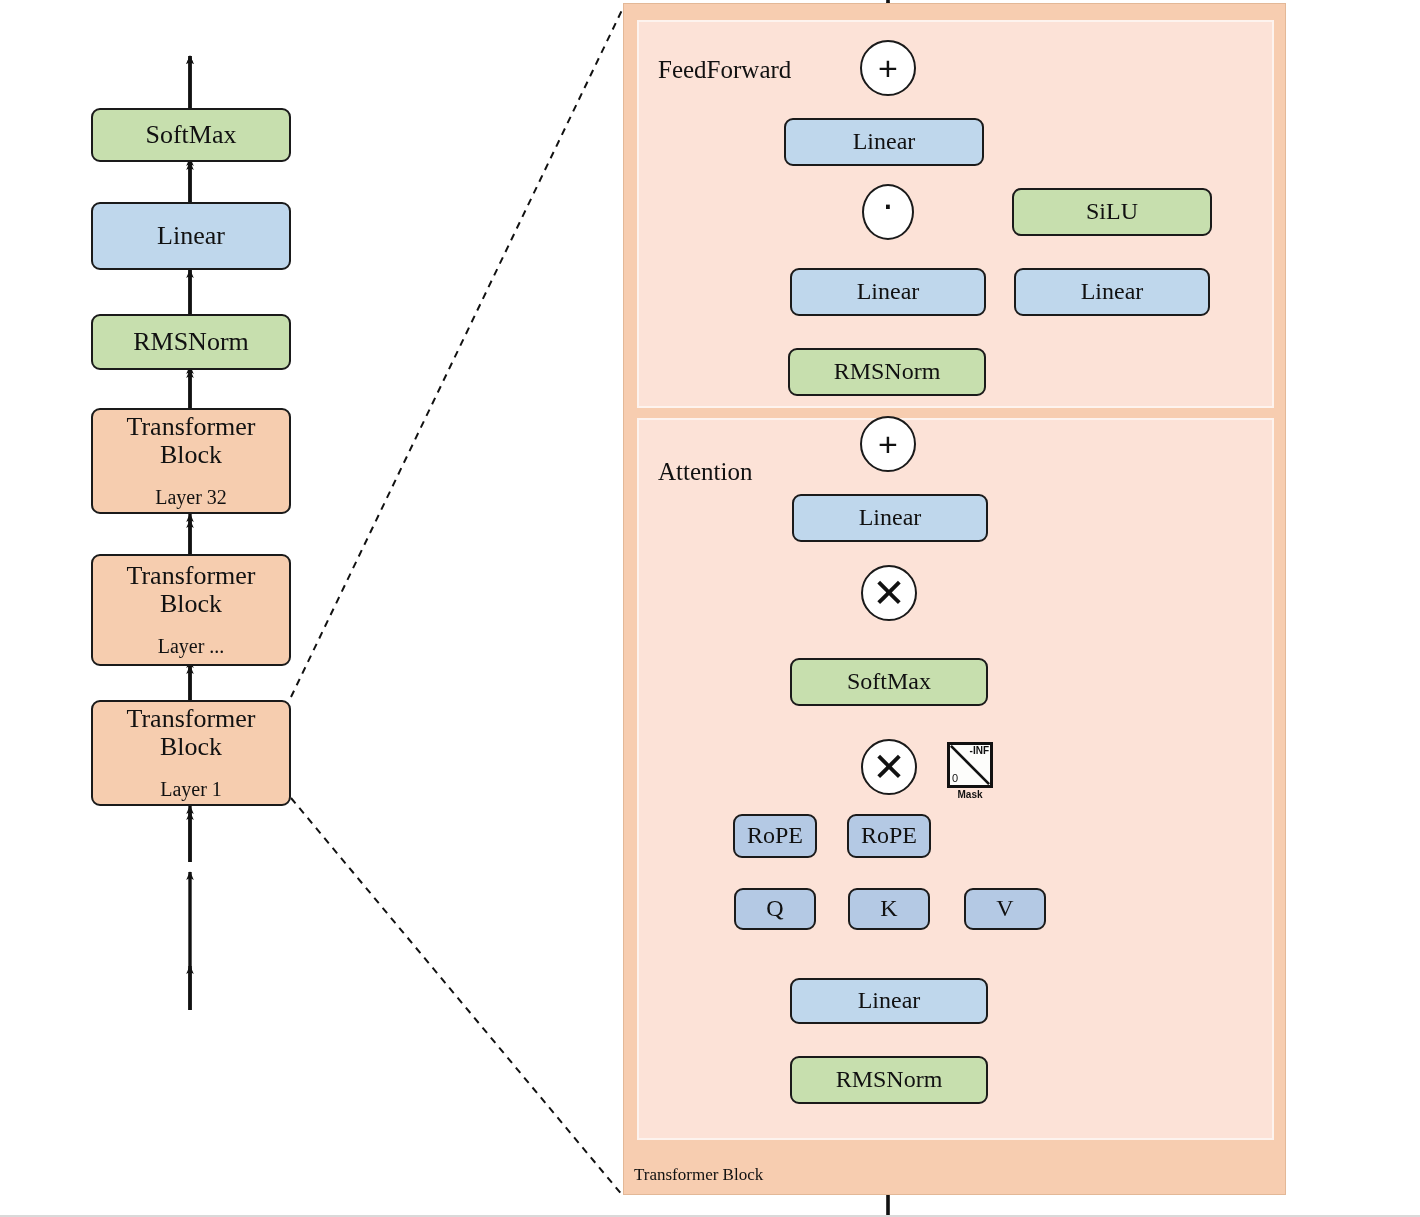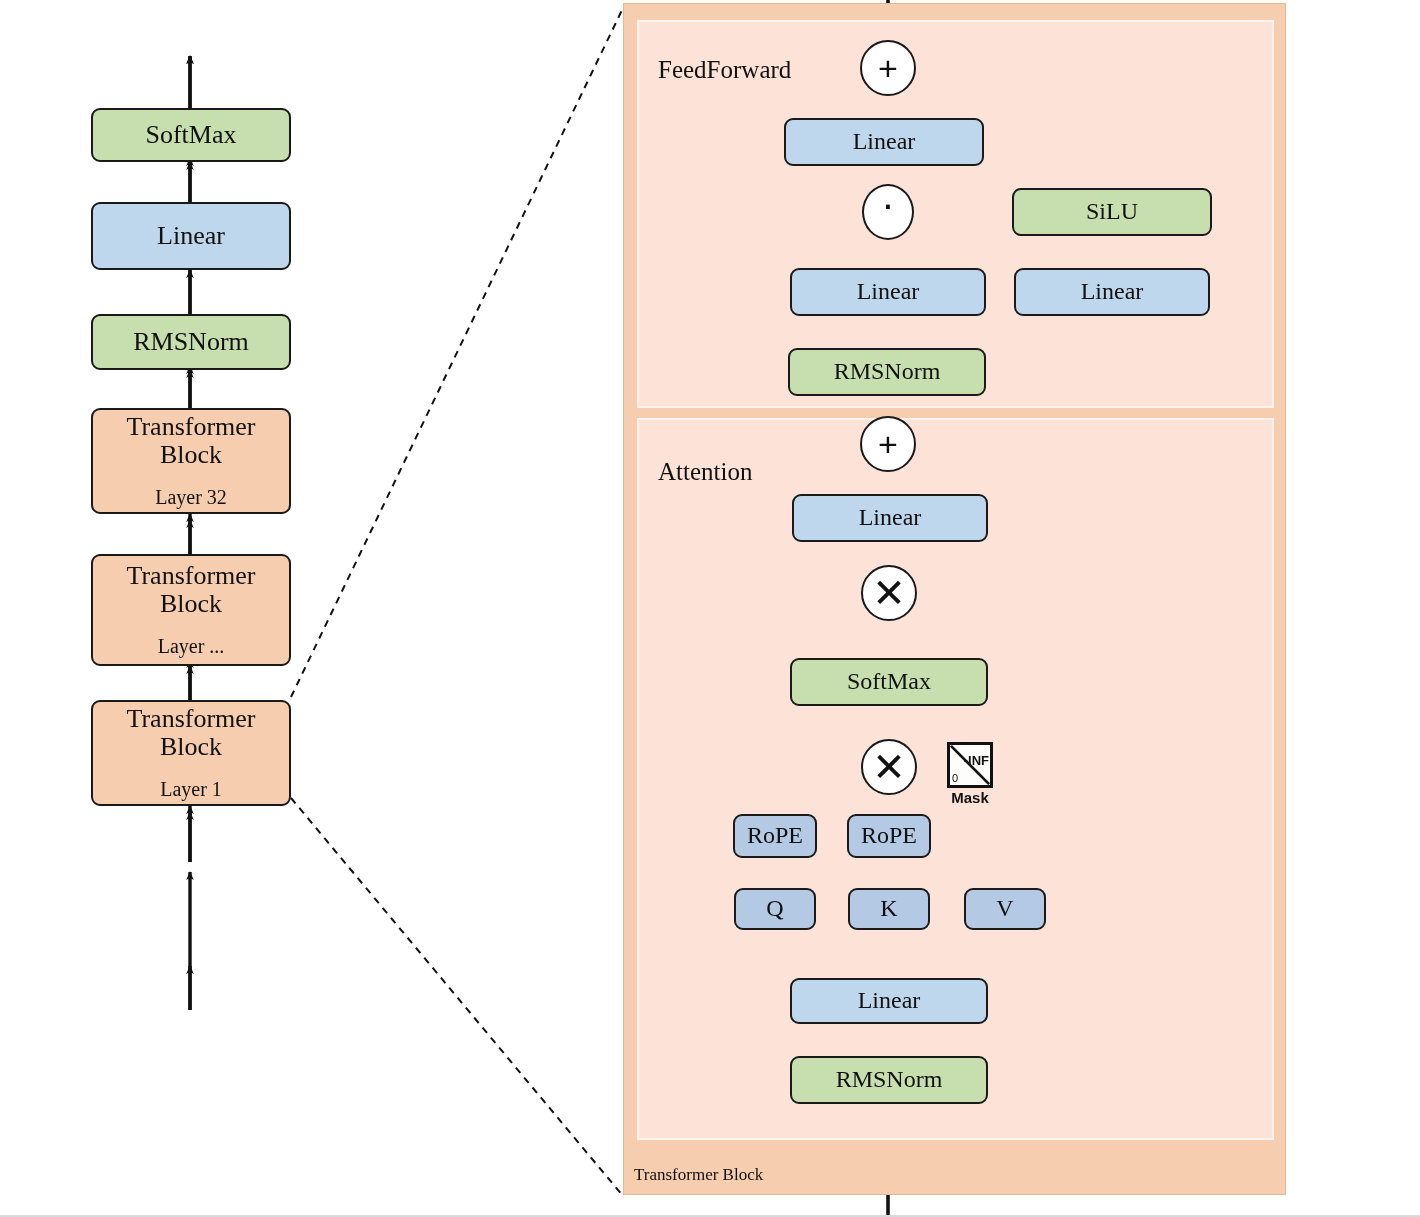--- a/index.html
+++ b/index.html
@@ -19,23 +19,23 @@
   .op{position:absolute;box-sizing:border-box;border:2.5px solid #1a1a1a;border-radius:50%;
       background:#fff;z-index:4;display:flex;align-items:center;justify-content:center;}
   .op span{font-size:34px;line-height:1;color:#111;font-family:"Liberation Sans",sans-serif;}
   .panel{position:absolute;box-sizing:border-box;z-index:1;}
   .outerpanel{background:#f7cdb0;border:1px solid #e3b897;}
   .innerpanel{background:#fce2d7;border:2px solid #fdf3ee;z-index:2;}
   .sec-label{position:absolute;font-size:25px;color:#111;z-index:5;}
   .blk-label{position:absolute;font-size:17px;color:#111;z-index:5;}
   .mask{position:absolute;box-sizing:border-box;border:3px solid #111;background:#fdfdfb;z-index:4;}
   .mask .diag{position:absolute;left:0;top:0;width:100%;height:100%;}
-  .mask .tinf{position:absolute;right:1px;top:8px;font-size:13px;font-family:"Liberation Sans",sans-serif;font-weight:700;color:#111;}
+  .mask .tinf{position:absolute;right:1px;top:0px;font-size:10px;font-family:"Liberation Sans",sans-serif;font-weight:700;color:#111;}
   .mask .tzero{position:absolute;left:2px;bottom:1px;font-size:11px;font-family:"Liberation Sans",sans-serif;color:#111;}
-  .mask-cap{position:absolute;font-size:15px;font-family:"Liberation Sans",sans-serif;font-weight:700;color:#111;z-index:5;text-align:center;}
+  .mask-cap{position:absolute;font-size:10px;font-family:"Liberation Sans",sans-serif;font-weight:700;color:#111;z-index:5;text-align:center;}
   .framebot{position:absolute;left:0;bottom:0;width:1420px;height:2px;background:#d9d9d9;z-index:0;}
 </style>
 </head>
 <body>
 
 <div id="root">
 
   <div class="panel outerpanel" style="left:623px;top:3px;width:663px;height:1192px;"></div>
 
   <div class="panel innerpanel" style="left:637px;top:20px;width:637px;height:388px;"></div>

